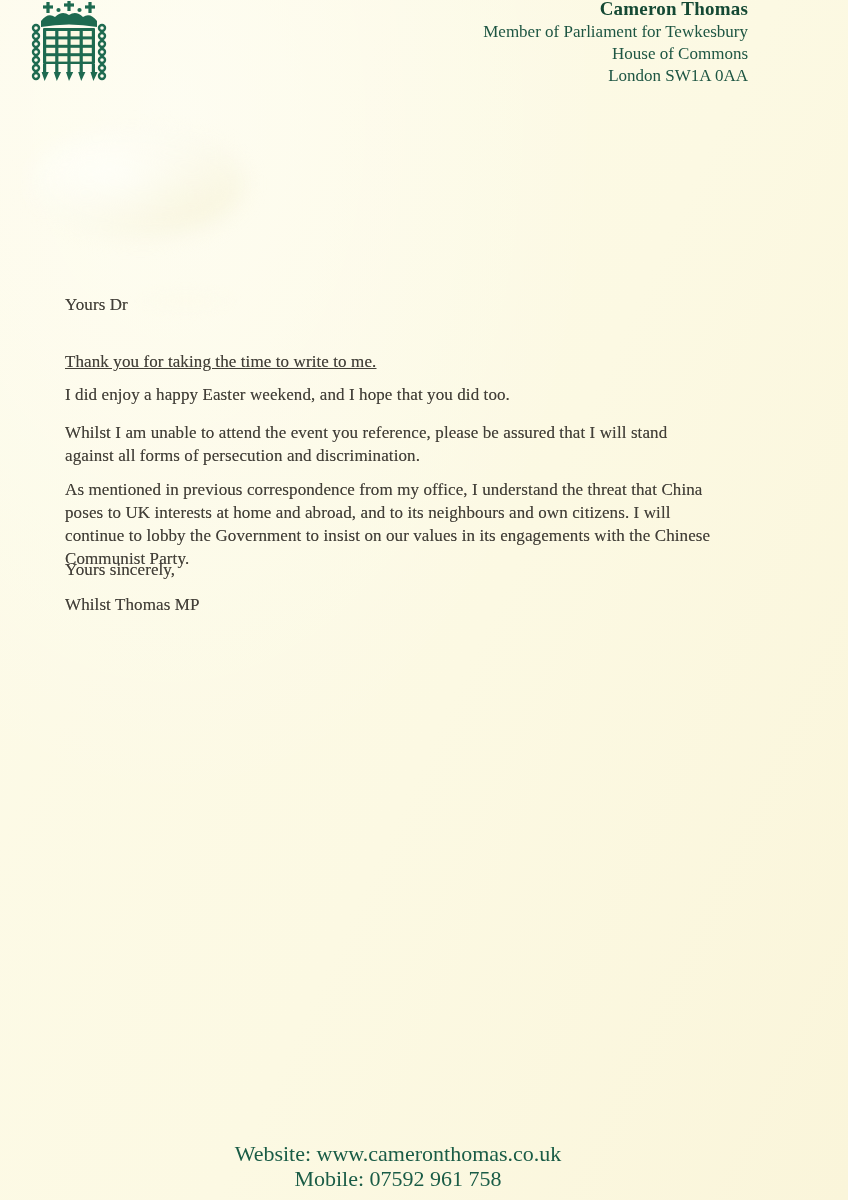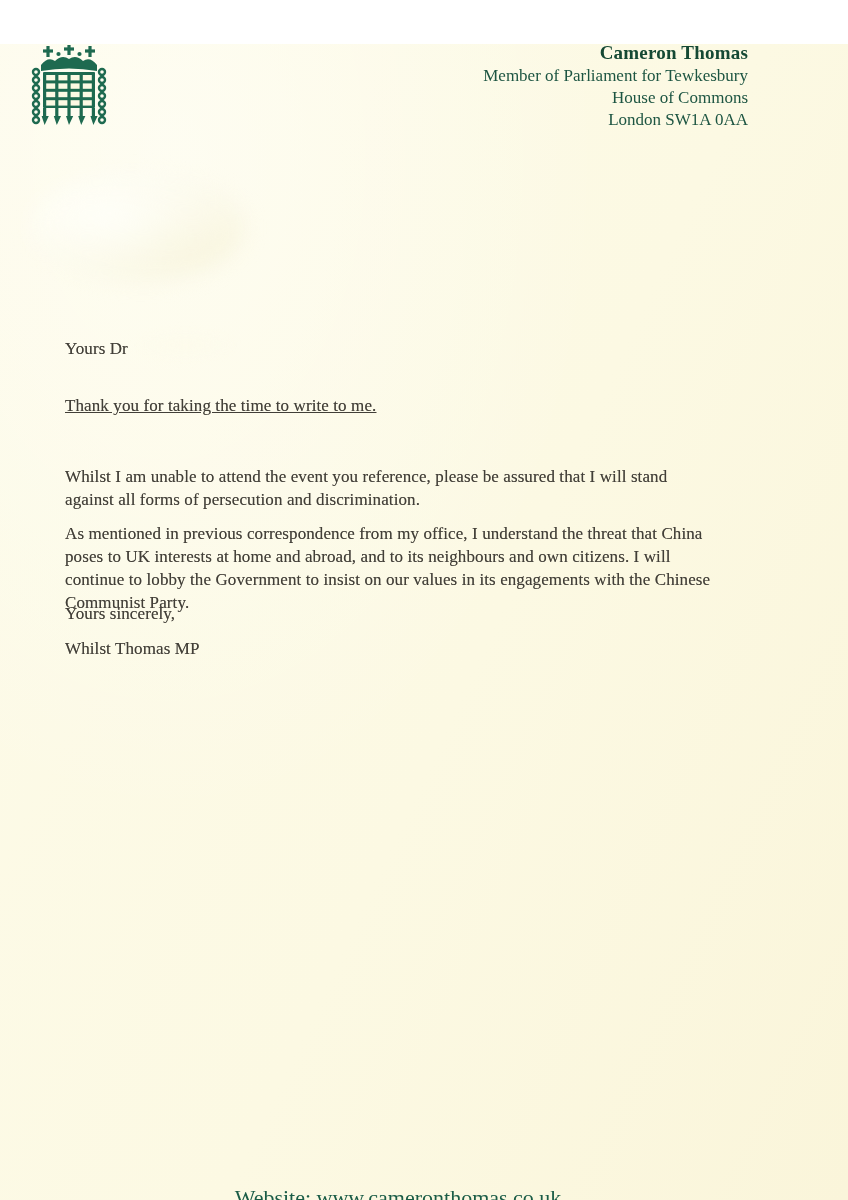--- a/index.html
+++ b/index.html
@@ -12,21 +12,20 @@
     position: relative;
     overflow: hidden;
     font-family: "Liberation Serif", serif;
   }
   .page {
     position: absolute;
     inset: 0;
     background:
       radial-gradient(ellipse at 20% 10%, rgba(255,255,250,0.55) 0%, rgba(255,255,250,0) 45%),
       linear-gradient(115deg, #fdfbe9 0%, #fcf9e3 55%, #faf5da 100%);
-    margin-top: 44px;
   }
 
   
   .logo {
     position: absolute;
     left: 31px;
     top: 1px;
     width: 76px;
     height: 84px;
     color: #1e6a50;
@@ -195,20 +194,21 @@
 
   <div class="redaction redaction-address"></div>
 
 
   <div class="body-block salutation-row">
     <span>Yours Dr</span>
   </div>
   <div class="redaction redaction-name"></div>
 
   <p class="body-block para p1">Thank you for taking the time to write to me.</p>
+  <p class="body-block para p2">I did enjoy a happy Easter weekend, and I hope that you did too.</p>
   <p class="body-block para p3">Whilst I am unable to attend the event you reference, please be assured that I will stand
 against all forms of persecution and discrimination.</p>
   <p class="body-block para p4">As mentioned in previous correspondence from my office, I understand the threat that China
 poses to UK interests at home and abroad, and to its neighbours and own citizens. I will
 continue to lobby the Government to insist on our values in its engagements with the Chinese
 Communist Party.</p>
 
   <div class="body-block closing">Yours sincerely,</div>
   <div class="body-block signature">Whilst Thomas MP</div>
 

